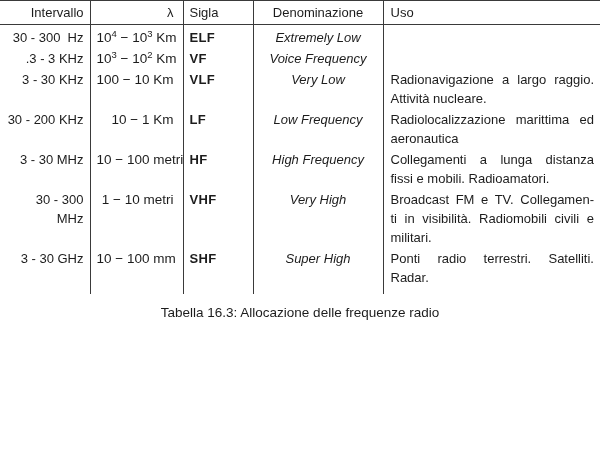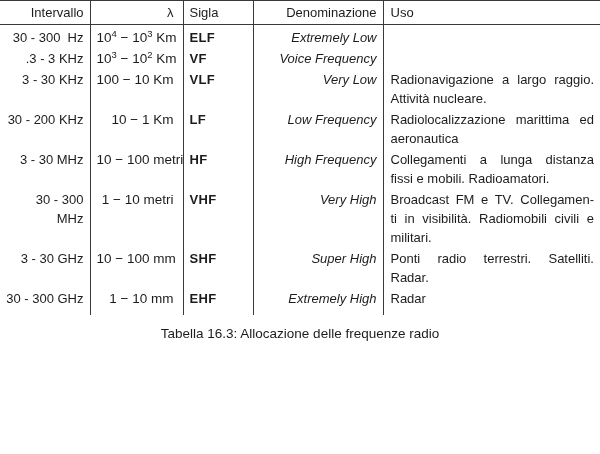--- a/index.html
+++ b/index.html
@@ -32,21 +32,21 @@
   th + th, td + td { border-left:1px solid #3a3a3a; }
   tbody tr:first-child td { padding-top:3px; }
   tbody tr:last-child td { padding-bottom:7px; }
 
   .c-int { text-align:right; padding-right:6px; }
   .c-lam { text-align:right; padding-right:9px; white-space:nowrap; }
   td.c-lam { font-family:Liberation Sans, sans-serif; font-size:13.5px; }
   td.c-lam sup { font-size:9.5px; line-height:0; }
   .c-sig { text-align:left; }
   td.c-sig { font-weight:bold; letter-spacing:0.3px; }
-  .c-den { text-align:right; }
+  .c-den { text-align:center; }
   td.c-den { font-style:italic; }
   .c-uso { text-align:left; padding-left:7px; padding-right:6px; }
 
   .line { display:block; }
   .line.just { text-align:justify; text-align-last:justify; }
 
   .caption {
     margin-top:11px;
     text-align:center;
     font-size:13.5px;
@@ -147,27 +147,16 @@
           <td class="c-lam">10 − 100 mm</td>
           <td class="c-sig">SHF</td>
           <td class="c-den">
             <div class="line">Super High</div>
           </td>
           <td class="c-uso">
             <div class="line just">Ponti radio terrestri. Satelliti.</div>
             <div class="line">Radar.</div>
           </td>
         </tr>
-        <tr>
-          <td class="c-int">30 - 300 GHz</td>
-          <td class="c-lam">1 − 10 mm</td>
-          <td class="c-sig">EHF</td>
-          <td class="c-den">
-            <div class="line">Extremely High</div>
-          </td>
-          <td class="c-uso">
-            <div class="line">Radar</div>
-          </td>
-        </tr>
       </tbody>
   </table>
   <div class="caption">Tabella 16.3: Allocazione delle frequenze radio</div>
 </div>
 
 </body></html>

